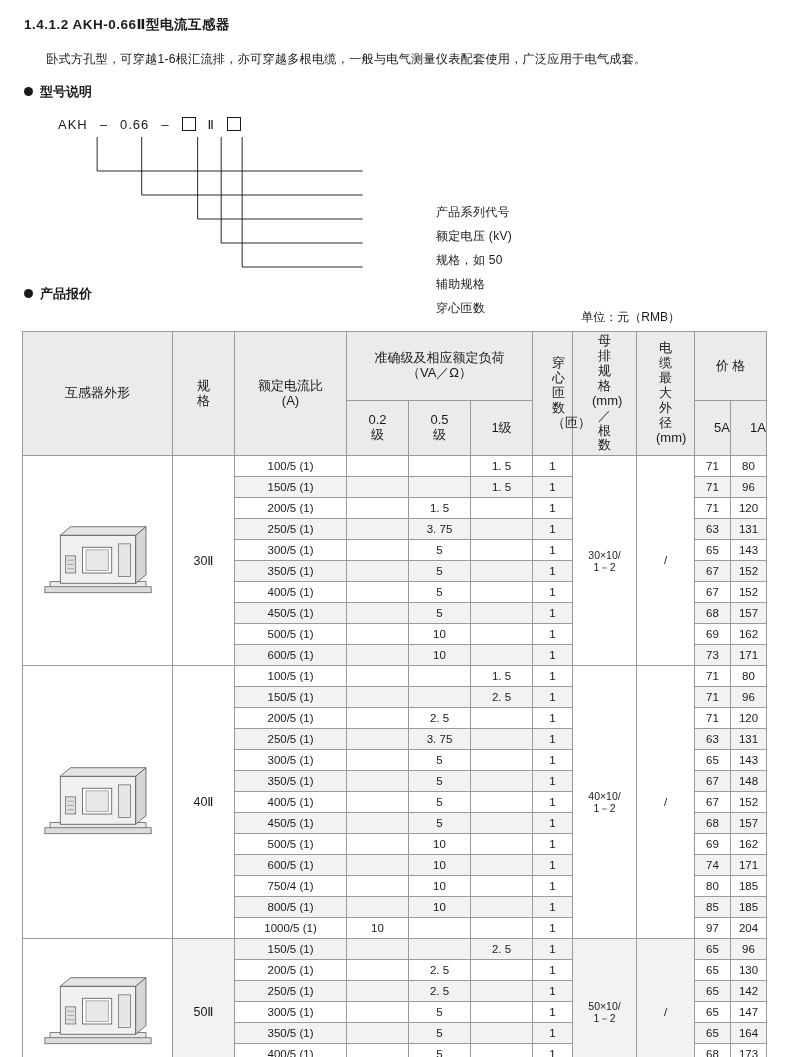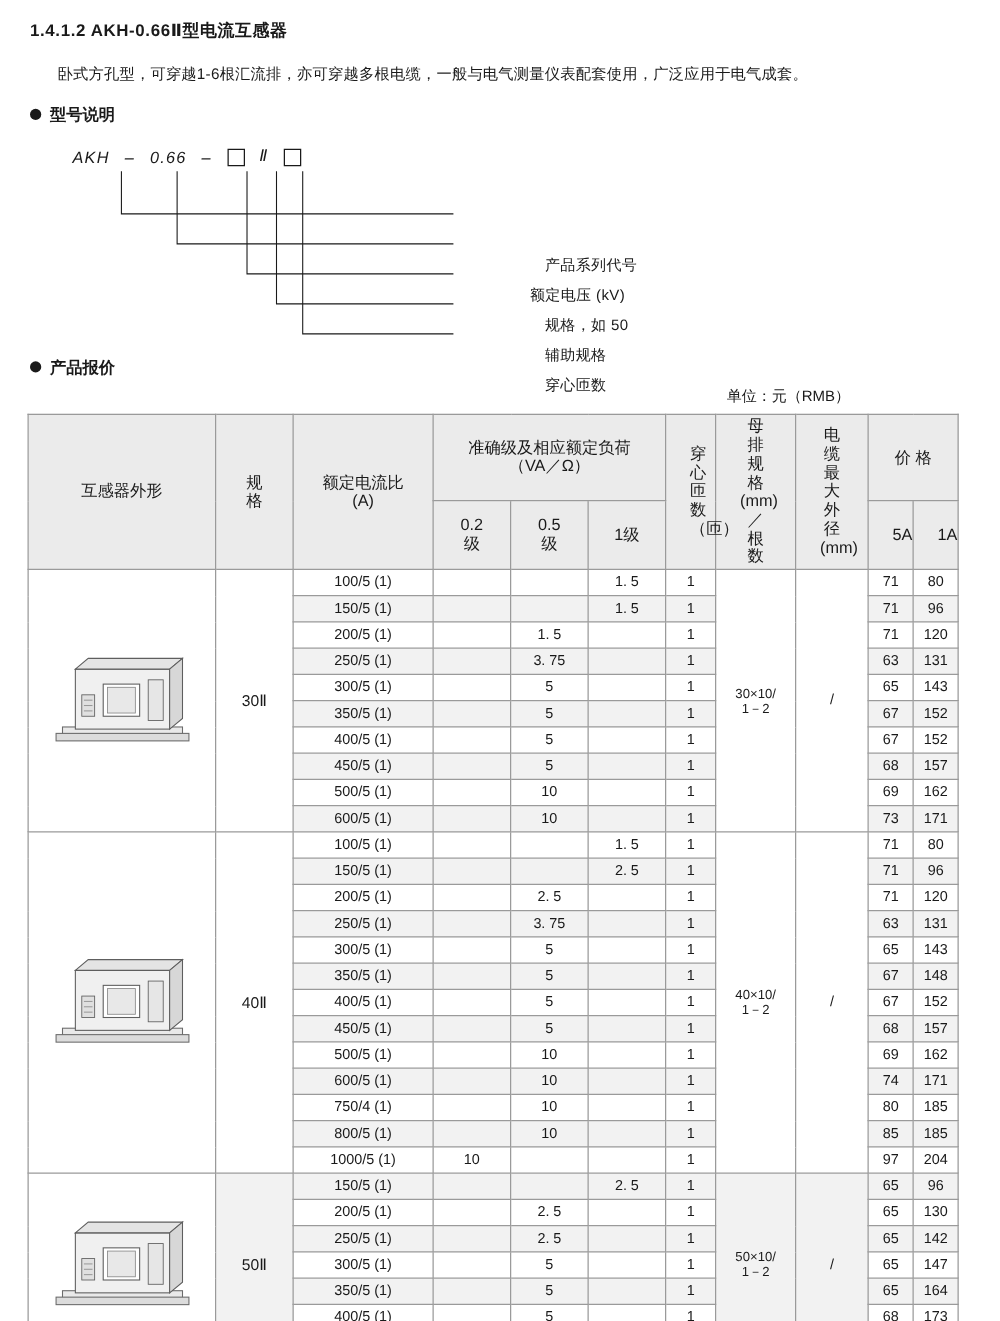--- a/index.html
+++ b/index.html
@@ -47,24 +47,23 @@
   
   .model-block {
     position: relative;
     height: 170px;
     margin: 10px 0 4px 0;
   }
   .code-row {
     position: absolute;
     top: 6px; left: 36px;
     display: flex;
-    align-items: flex-end;
+    align-items: flex-start;
     font-size: 13px;
     letter-spacing: 1px;
-    font-style: italic;
   }
   .code-row .seg { margin-right: 12px; }
   .code-row .dash { margin-right: 12px; }
   .sqbox {
     width: 14px; height: 14px;
     border: 1px solid #1a1a1a;
     display: inline-block;
     margin-right: 12px;
   }
   .leaders { position: absolute; top: 0; left: 0; width: 100%; height: 100%; }
@@ -146,21 +145,21 @@
       <path d="M201,26 L201,108 L390,108" stroke="#1a1a1a" fill="none" stroke-width="1"></path>
 
       <path d="M137,26 L137,84 L390,84" stroke="#1a1a1a" fill="none" stroke-width="1"></path>
 
       <path d="M86,26 L86,60 L390,60" stroke="#1a1a1a" fill="none" stroke-width="1"></path>
     </svg>
 
     <div class="lbl" style="left:414px; top:149px;">穿心匝数</div>
     <div class="lbl" style="left:414px; top:125px;">辅助规格</div>
     <div class="lbl" style="left:414px; top:101px;">规格，如 50</div>
-    <div class="lbl" style="left:402px; top:77px;">额定电压 (kV)</div>
+    <div class="lbl" style="left:414px; top:77px;">额定电压 (kV)</div>
     <div class="lbl" style="left:414px; top:53px;">产品系列代号</div>
   </div>
 
   <div class="section-head">
     <span class="bullet"></span>
     <span>产品报价</span>
   </div>
   <div class="unit-line">单位：元（RMB）</div>
 
   <table class="price">

